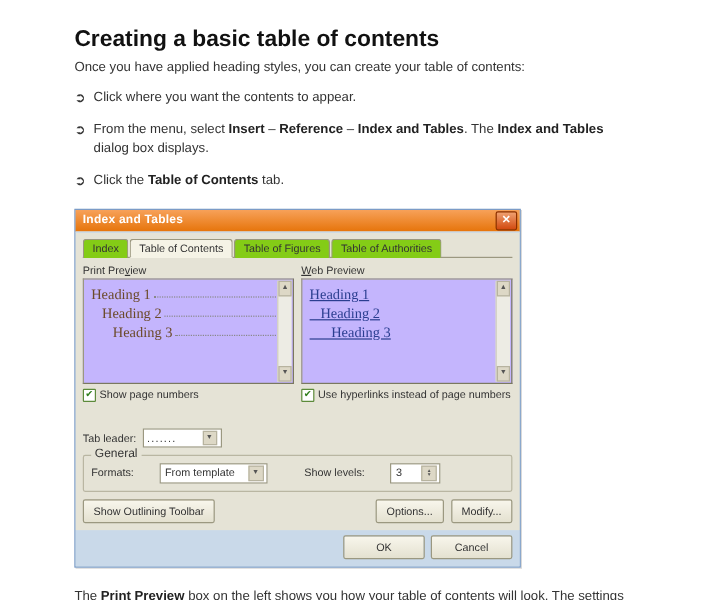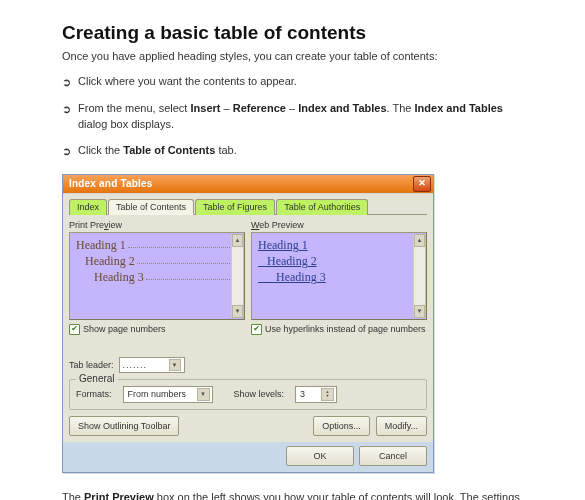--- a/index.html
+++ b/index.html
@@ -13,21 +13,21 @@
   strong { font-weight:bold; color:#222; }
 
   
   .dialog { width:370px; border:1px solid #7B9BC6; background:#C9D9E9; font-family: Tahoma, Arial, sans-serif; font-size:10px; box-shadow: 1px 1px 0 rgba(0,0,0,.15); }
   .titlebar { height:18px; background: linear-gradient(#F7A159,#E6740A); display:flex; align-items:center; padding:0 2px 0 6px; }
   .titlebar .title { flex:1; color:#fff; font-size:10px; font-weight:bold; letter-spacing:.2px; }
   .closebtn { width:16px; height:14px; background: linear-gradient(#EFA070,#D24A10); border:1px solid #8A2E00; border-radius:2px; display:flex; align-items:center; justify-content:center; cursor:default; }
   .closebtn span { color:#fff; font-weight:bold; font-size:9px; line-height:1; font-family: Arial, sans-serif; }
   .dbody { padding:4px 6px 6px 6px; background:#E5E3D6; border-top:1px solid #C9D9E9;}
   .tabs { display:flex; border-bottom:1px solid #9B9880; margin-bottom:3px; }
-  .tab { padding:2px 7px; font-size:9px; background:#bef264; border:1px solid #9B9880; border-bottom:none; margin-right:1px; border-radius:3px 3px 0 0; position:relative; top:1px; color:#333; }
+  .tab { padding:2px 7px; font-size:9px; background:#84cc16; border:1px solid #9B9880; border-bottom:none; margin-right:1px; border-radius:3px 3px 0 0; position:relative; top:1px; color:#333; }
   .tab.active { background:#F5F3E6; border-bottom:1px solid #F5F3E6; font-weight:normal; }
   .previews { display:flex; gap:6px; }
   .col { flex:1; }
   .lbl { font-size:9px; color:#333; margin:2px 0 2px 0; }
   .lbl u { text-decoration: underline; }
   .previewbox { height:78px; background:#c4b5fd; border:1px solid #9B9880; border-right:1px solid #7a785f; border-bottom:1px solid #7a785f; padding:4px 6px; overflow:hidden; position:relative; font-family:'Times New Roman', serif; color:#6B4A2A; }
   .pvrow { display:flex; font-size:12px; line-height:1.35; }
   .pvrow .t { white-space:pre; }
   .pvrow .dots { flex:1; border-bottom:1px dotted #888; height:10px; margin:0 2px; }
   .pvrow .pg { }
@@ -38,21 +38,21 @@
   .sb-track { position:absolute; top:12px; bottom:12px; left:0; right:0; }
   .optrow { display:flex; align-items:center; font-size:9px; color:#333; margin-top:4px; gap:3px; }
   .chk { width:11px; height:11px; border:1px solid #5C8A3A; background:#fff; display:inline-flex; align-items:flex-start; justify-content:center; border-radius:1px; box-sizing:border-box; }
   .chk.checked::after{ content:'✔'; font-size:8px; color:#2E7D1A; line-height:8px; }
   .tableader { display:flex; align-items:center; font-size:9px; color:#333; margin-top:22px; gap:5px; }
   .tleadbox { width:58px; height:14px; background:#fff; border:1px solid #9B9880; padding:0 3px; display:flex; align-items:center; justify-content:space-between; }
   .tleadbox .dots { letter-spacing:1px; color:#333; }
   .tleadbox .dd { width:10px; height:10px; background:#DDD8C6; border:1px solid #B7B39F; display:flex; align-items:center; justify-content:center; font-size:6px; color:#555; }
   .fieldset { border:1px solid #B9B6A2; border-radius:2px; padding:6px 6px; margin-top:6px; position:relative; }
   .legend { position:absolute; top:-7px; left:6px; background:#E5E3D6; padding:0 3px; font-size:10px; color:#333; }
-  .genrow { display:flex; align-items:center; gap:11px; font-size:9px; color:#333; }
+  .genrow { display:flex; align-items:center; gap:21px; font-size:9px; color:#333; }
   .selectbox { height:15px; background:#fff; border:1px solid #9B9880; display:flex; align-items:center; padding:0 2px 0 4px; }
   .selectbox .dd { width:11px; height:11px; background:#DDD8C6; border:1px solid #B7B39F; display:flex; align-items:center; justify-content:center; font-size:6px; color:#555; margin-left:auto; }
   .winbtn { height:18px; padding:0 8px; background: linear-gradient(#F8F6EC,#E4E1D0); border:1px solid #9B9880; border-radius:2px; font-size:9px; color:#333; display:flex; align-items:center; }
   .footer-row { display:flex; gap:6px; margin-top:6px; }
   .spacer { flex:1; }
   .dlgfooter { display:flex; gap:5px; justify-content:flex-end; padding:4px 6px 6px 6px; background:#C9D9E9; }
 
   .caption { font-family: Arial, Helvetica, sans-serif; font-size:11px; color:#333; line-height:1.5; margin-top:16px; }
 </style>
 </head>
@@ -159,21 +159,21 @@
             <span>Use hyperlinks instead of page numbers</span>
           </div>
         </div>
       </div>
 
       <div class="fieldset">
         <span class="legend">General</span>
         <div class="genrow">
           <span>Formats:</span>
           <div class="selectbox" style="width:82px">
-            <span>From numbers</span>
+            <span>From template</span>
             <span class="dd">▼</span>
           </div>
           <span style="margin-left:10px">Show levels:</span>
           <div class="selectbox" style="width:34px">
             <span>3</span>
             <span class="dd" style="flex-direction:column;font-size:4px;line-height:4px;">▲<br>▼</span>
           </div>
         </div>
       </div>
 

